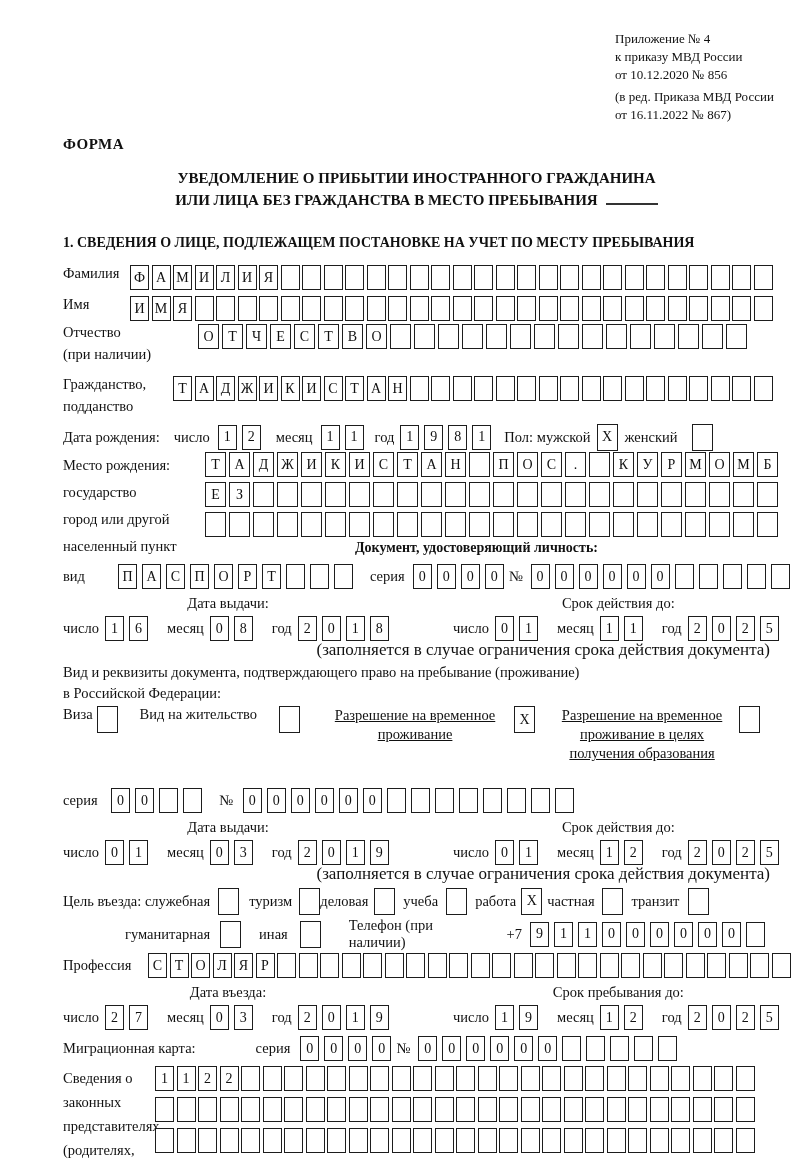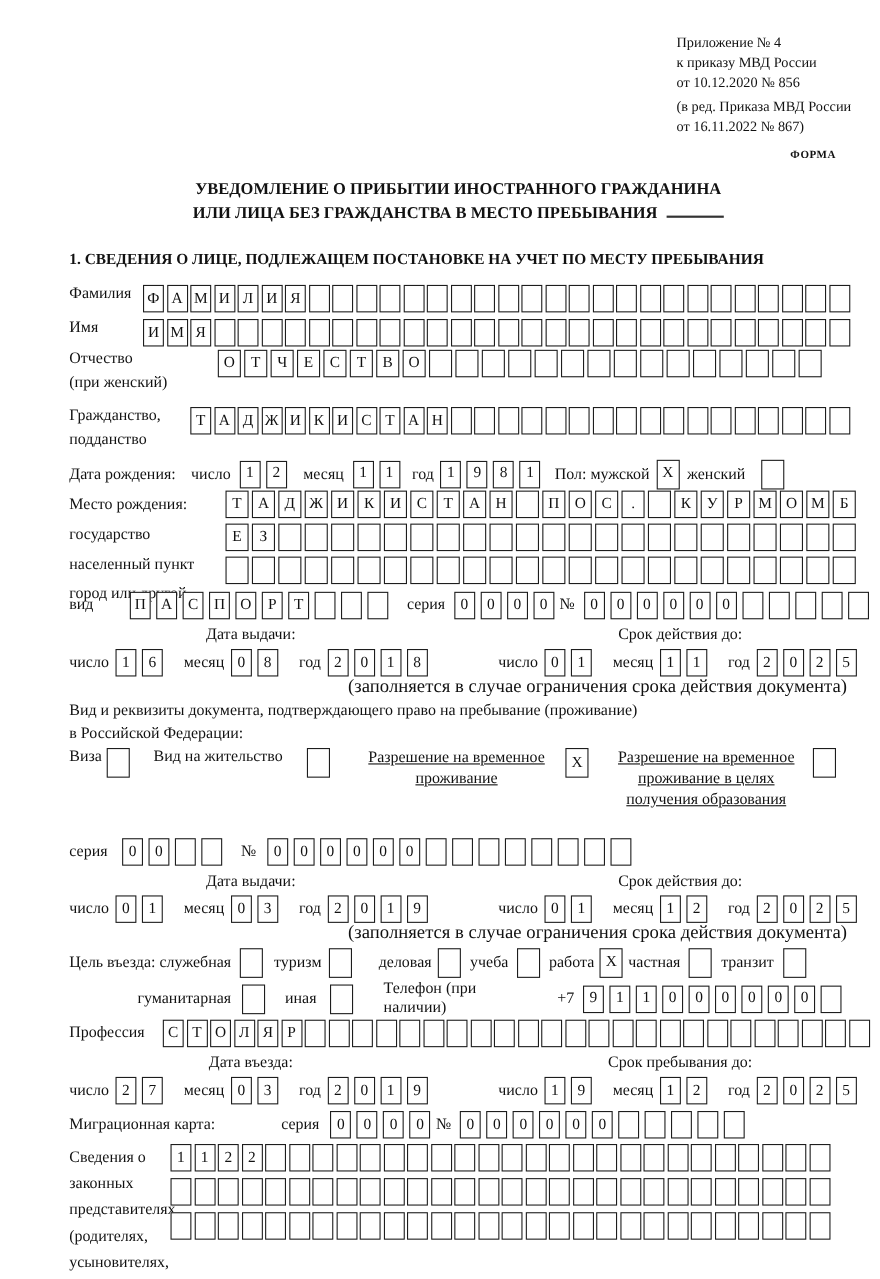--- a/index.html
+++ b/index.html
@@ -18,21 +18,21 @@
     font-size:14px;line-height:1;
   }
   .cells.wide .cell{width:21px;margin-right:3px;}
   .cells.sp .cell{margin-right:5px;}
   .cells.box1 .cell{width:21px;height:27px;margin-right:0;}
   
   .frow{display:flex;align-items:flex-start;}
   .lbl{flex:none;}
   .annex{margin-left:552px;font-size:13px;line-height:18px;width:200px;}
   .annex .rev{margin-top:4px;}
-  .form-marker{text-align:right;font-weight:bold;font-size:10px;margin-top:12px;padding-right:10px;letter-spacing:.5px;}
+  .form-marker{text-align:left;font-weight:bold;font-size:15px;margin-top:12px;padding-right:10px;letter-spacing:.5px;}
   .title{ text-align:center;font-weight:bold;font-size:15px;line-height:22px;margin-top:14px;}
   .blank-line{display:inline-block;width:52px;border-bottom:2px solid #333;height:12px;margin-left:8px;}
   .section-title{font-weight:bold;font-size:14px;margin-top:24px;}
   .mt{margin-top:14px;}
   .rowgap{margin-top:3px;}
   .two-line .l2{line-height:26px;}
   .date-cols{display:flex;margin-top:4px;}
   .dc-l{width:390px;flex:none;}
   .dc-r{flex:1;}
   .date-head{text-align:center;font-size:14.5px;height:18px;}
@@ -140,21 +140,21 @@
         <span class="cell"></span>
         <span class="cell"></span>
         <span class="cell"></span>
         <span class="cell"></span>
       </span>
   </div>
 
   <div class="frow" style="height:52px">
     <span class="lbl two-line" style="width:135px">
       <div>Отчество</div>
-      <div class="l2">(при женский)</div>
+      <div class="l2">(при наличии)</div>
     </span>
     <span class="cells wide">
         <span class="cell">О</span>
         <span class="cell">Т</span>
         <span class="cell">Ч</span>
         <span class="cell">Е</span>
         <span class="cell">С</span>
         <span class="cell">Т</span>
         <span class="cell">В</span>
         <span class="cell">О</span>
@@ -239,22 +239,22 @@
     <span style="margin-left:7px">женский</span>
     <span class="cells box1" style="margin-left:14px">
         <span class="cell"></span>
       </span>
   </div>
 
   <div class="frow" style="height:88px">
     <span class="lbl" style="width:142px;line-height:27px">
       <div>Место рождения:</div>
       <div>государство</div>
+      <div>город или другой</div>
       <div>населенный пункт</div>
-      <div>город или другой</div>
     </span>
     <span>
       <div class="cellrow">
           <span class="cells wide">
             <span class="cell">Т</span>
             <span class="cell">А</span>
             <span class="cell">Д</span>
             <span class="cell">Ж</span>
             <span class="cell">И</span>
             <span class="cell">К</span>
@@ -330,20 +330,21 @@
             <span class="cell"></span>
             <span class="cell"></span>
             <span class="cell"></span>
             <span class="cell"></span>
             <span class="cell"></span>
           </span>
         </div>
     </span>
   </div>
 
+  <div class="hdr-center" style="margin-left:120px;height:20px">Документ, удостоверяющий личность:</div>
 
   <div class="frow" style="height:29px;align-items:center;margin-top:2px">
     <span class="lbl" style="width:55px">вид</span>
     <span class="cells sp">
         <span class="cell">П</span>
         <span class="cell">А</span>
         <span class="cell">С</span>
         <span class="cell">П</span>
         <span class="cell">О</span>
         <span class="cell">Р</span>
@@ -531,21 +532,21 @@
 
   <div class="frow" style="height:30px;align-items:center;margin-top:4px">
     <span>Цель въезда: служебная</span>
     <span class="cells box1" style="margin-left:8px">
         <span class="cell"></span>
       </span>
     <span style="margin-left:10px">туризм</span>
     <span class="cells box1" style="margin-left:7px">
         <span class="cell"></span>
       </span>
-    <span style="margin-left:24px">деловая</span>
+    <span style="margin-left:0">деловая</span>
     <span class="cells box1" style="margin-left:6px">
         <span class="cell"></span>
       </span>
     <span style="margin-left:8px">учеба</span>
     <span class="cells box1" style="margin-left:8px">
         <span class="cell"></span>
       </span>
     <span style="margin-left:8px">работа</span>
     <span class="cells box1" style="margin-left:5px">
         <span class="cell">X</span>

